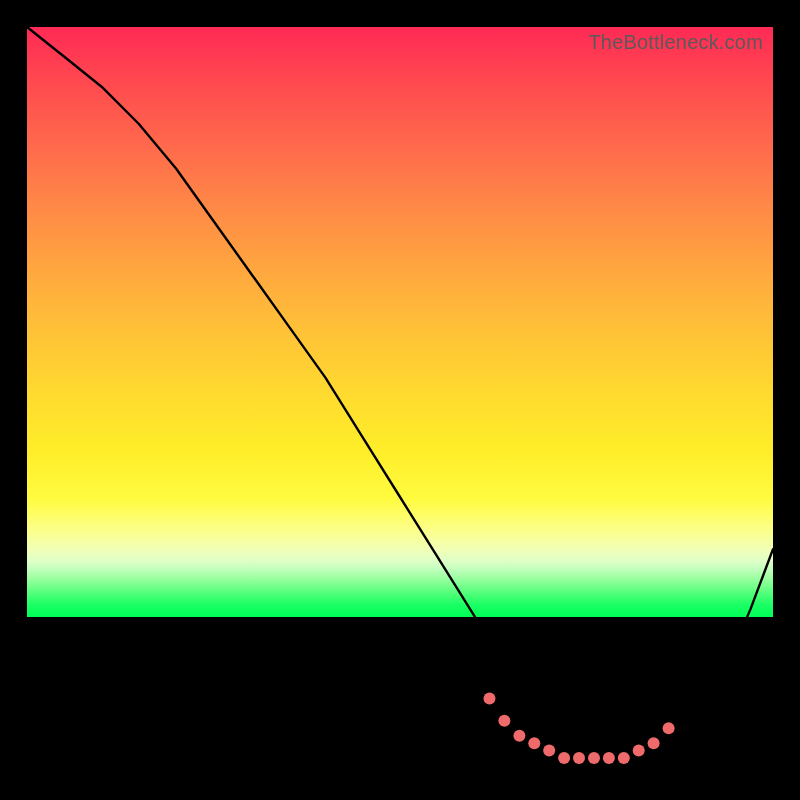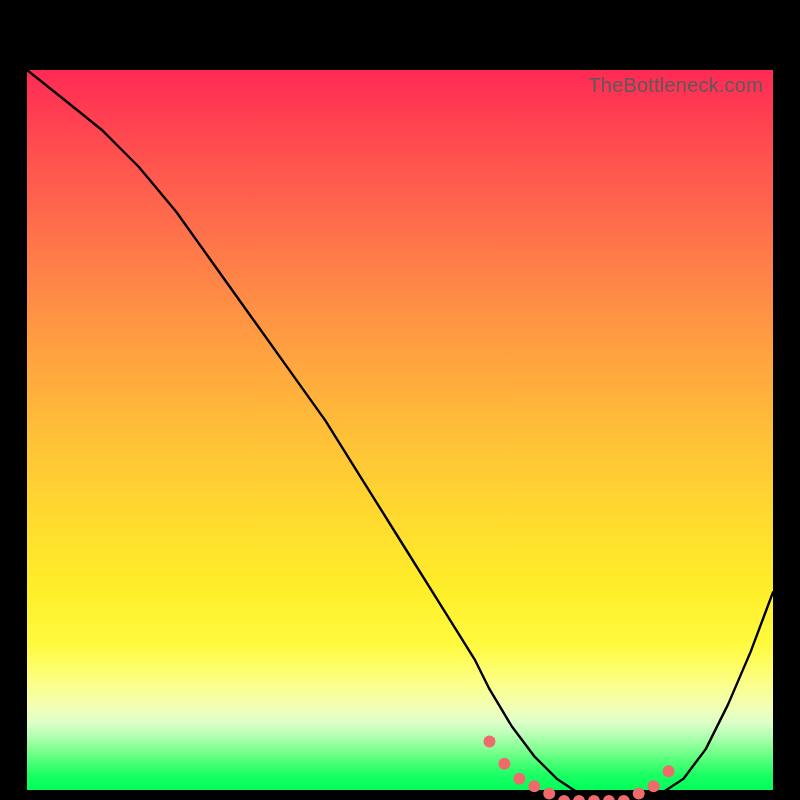--- a/index.html
+++ b/index.html
@@ -15,21 +15,21 @@
     position: relative;
     width: 800px;
     height: 800px;
     background: #000;
   }
   .plot-area {
     position: absolute;
     left: 27px;
     top: 27px;
     width: 746px;
-    height: 720px;
+    height: 590px;
     
     background: linear-gradient(
       to bottom,
       #ff2a55 0%,
       #ff4b4f 10%,
       #ff6f4b 22%,
       #ff8d45 32%,
       #ffa93e 42%,
       #ffc337 52%,
       #ffda2f 62%,
@@ -38,21 +38,20 @@
       #fcff86 85%,
       #f1ffb5 88.5%,
       #dfffc8 90.5%,
       #bfffbb 92%,
       #99ff9f 93.5%,
       #6fff88 95%,
       #42ff73 96.5%,
       #19ff63 98%,
       #00ff58 100%
     );
-    margin-top: 43px;
   }
   .watermark {
     position: absolute;
     top: 4px;
     right: 10px;
     color: #5a5a5a;
     font-size: 20px;
     font-weight: 500;
     letter-spacing: 0.2px;
     user-select: none;

